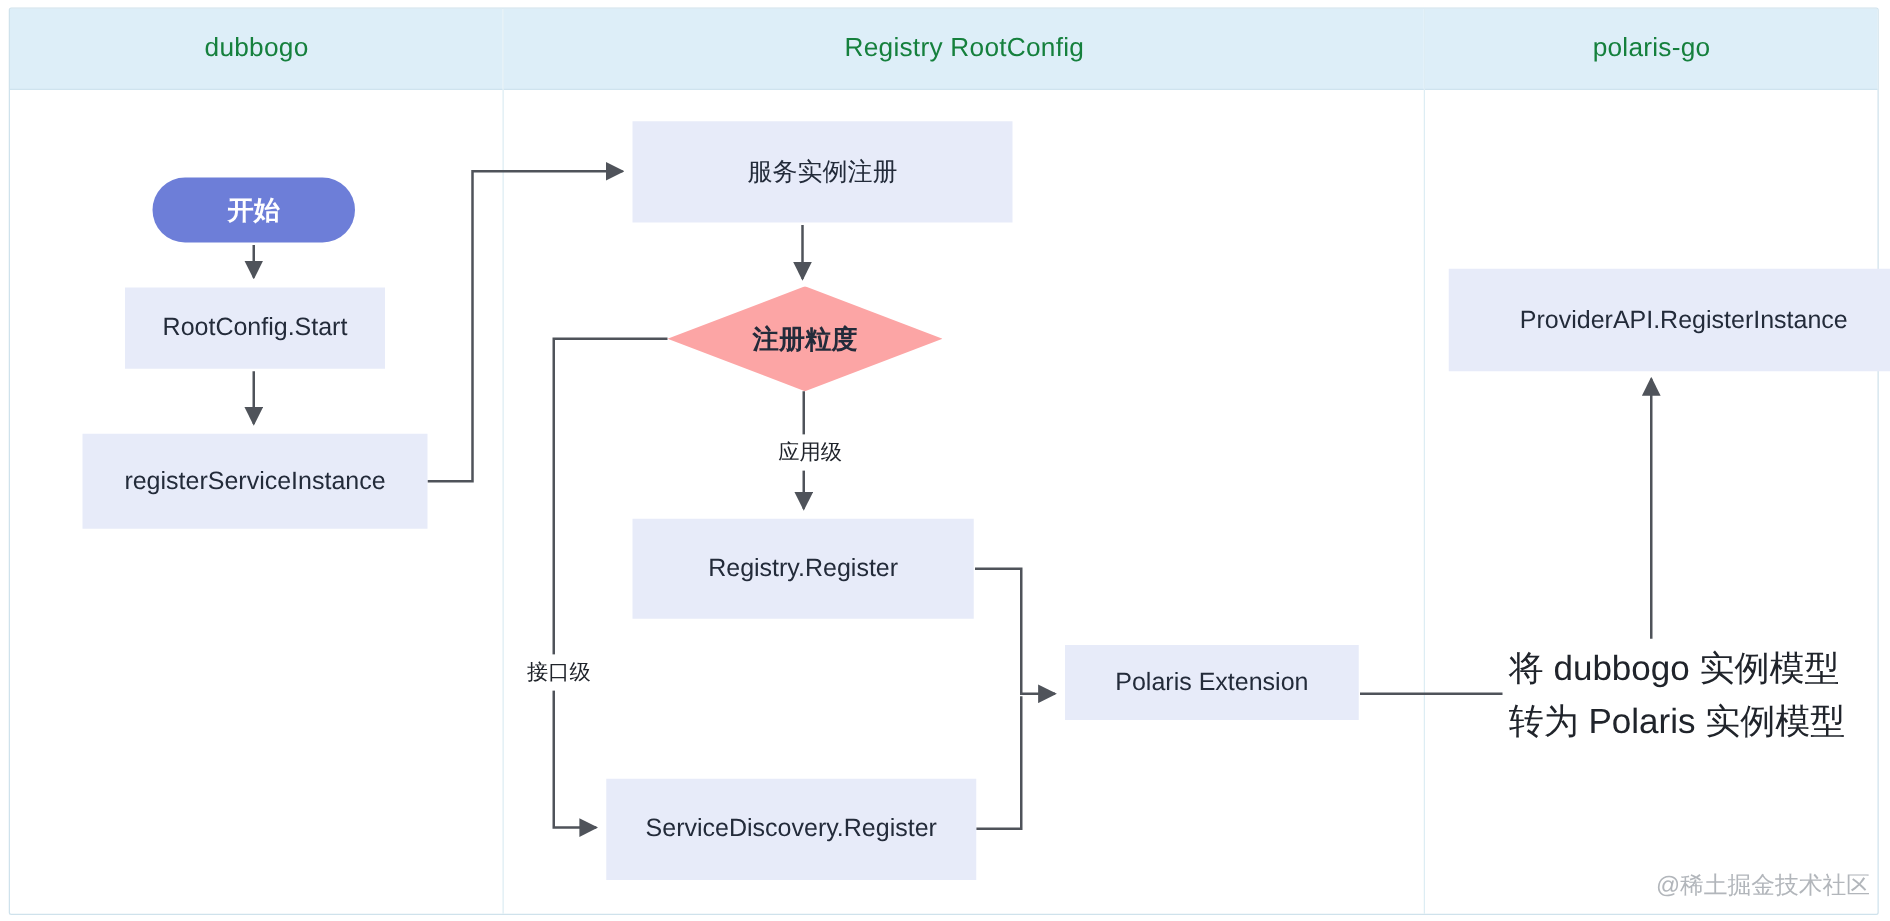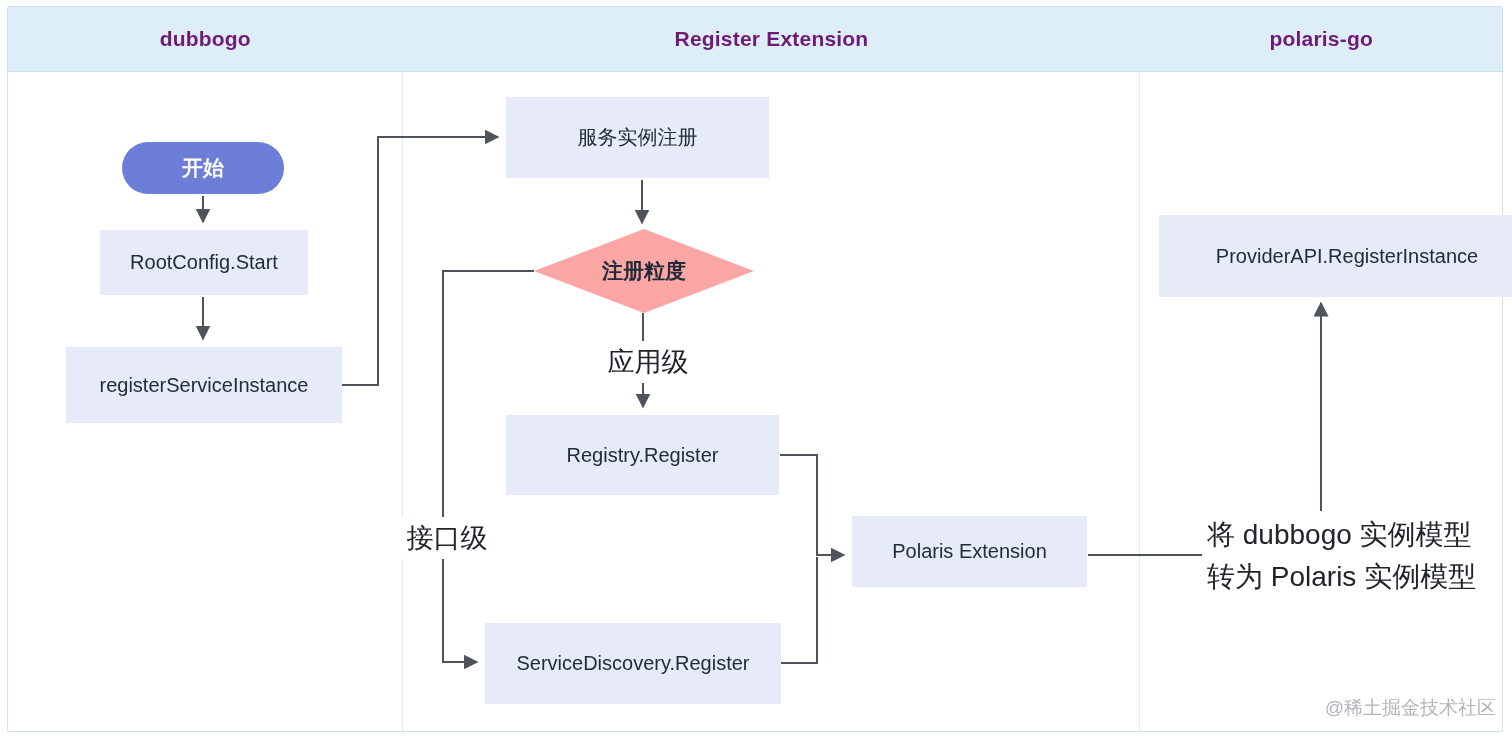--- a/index.html
+++ b/index.html
@@ -36,22 +36,22 @@
   .lane:last-child { border-right: none; }
   .lane-header {
     height: 65px;
     box-sizing: border-box;
     background: #ddeef8;
     border-bottom: 1px solid #cfe3ee;
     display: flex;
     align-items: center;
     justify-content: center;
     font-size: 21px;
-    font-weight: 700;
-    color: #701a75;
+    font-weight: 400;
+    color: #15803d;
     letter-spacing: 0.2px;
   }
   .lane-w1 { width: 396px; }
   .lane-w2 { width: 738px; }
   .lane-w3 { width: 362px; }
 
   
   .edges {
     position: absolute;
     left: 0; top: 0;
@@ -84,21 +84,21 @@
     clip-path: polygon(50% 0%, 100% 50%, 50% 100%, 0% 50%);
     font-size: 21px;
     font-weight: bold;
   }
   
   .edge-label {
     position: absolute;
     transform: translate(-50%, -50%);
     background: #ffffff;
     padding: 3px 5px;
-    font-size: 27px;
+    font-size: 17px;
     color: #20242b;
     white-space: nowrap;
   }
   .annotation {
     position: absolute;
     font-size: 28px;
     color: #20242b;
     line-height: 42px;
     white-space: nowrap;
   }
@@ -114,21 +114,21 @@
 </head>
 <body>
 
 <div class="stage">
 
   <div class="frame">
     <div class="lane lane-w1">
       <div class="lane-header">dubbogo</div>
     </div>
     <div class="lane lane-w2">
-      <div class="lane-header">Register Extension</div>
+      <div class="lane-header">Registry RootConfig</div>
     </div>
     <div class="lane lane-w3">
       <div class="lane-header">polaris-go</div>
     </div>
   </div>
 
   <svg class="edges" width="1512" height="737" viewBox="0 0 1512 737">
     <defs>
       <marker id="arrow" viewBox="0 0 10 10" refX="9" refY="5" markerWidth="7.5" markerHeight="7.5" orient="auto-start-reverse">
         <path d="M0 0 L10 5 L0 10 z" fill="#4f535a"></path>
@@ -145,25 +145,25 @@
       <path d="M781 663 L817 663 L817 557"></path>
       <path d="M1088 555 L1202 555"></path>
       <path d="M1321 511 L1321 303" marker-end="url(#arrow)"></path>
     </g>
   </svg>
 
   <div class="node" style="left:100px; top:230px; width:208px; height:65px;">RootConfig.Start</div>
   <div class="node node-start" style="left:122px; top:142px; width:162px; height:52px;">开始</div>
   <div class="node" style="left:66px; top:347px; width:276px; height:76px;">registerServiceInstance</div>
 
-  <div class="node" style="left:506px; top:97px; width:263px; height:81px;">服务实例注册</div>
+  <div class="node" style="left:506px; top:97px; width:304px; height:81px;">服务实例注册</div>
   <div class="node node-diamond" style="left:534px; top:229px; width:220px; height:84px;">注册粒度</div>
   <div class="node" style="left:506px; top:415px; width:273px; height:80px;">Registry.Register</div>
   <div class="node" style="left:485px; top:623px; width:296px; height:81px;">ServiceDiscovery.Register</div>
-  <div class="node" style="left:852px; top:516px; width:235px; height:71px;">Polaris Extension</div>
+  <div class="node" style="left:852px; top:516px; width:235px; height:60px;">Polaris Extension</div>
 
   <div class="node" style="left:1159px; top:215px; width:376px; height:82px;">ProviderAPI.RegisterInstance</div>
 
   <div class="edge-label" style="left:648px; top:362px;">应用级</div>
   <div class="edge-label" style="left:447px; top:538px;">接口级</div>
 
   <div class="annotation" style="left:1207px; top:514px;">
     <div>将 dubbogo 实例模型</div>
     <div>转为 Polaris 实例模型</div>
   </div>

